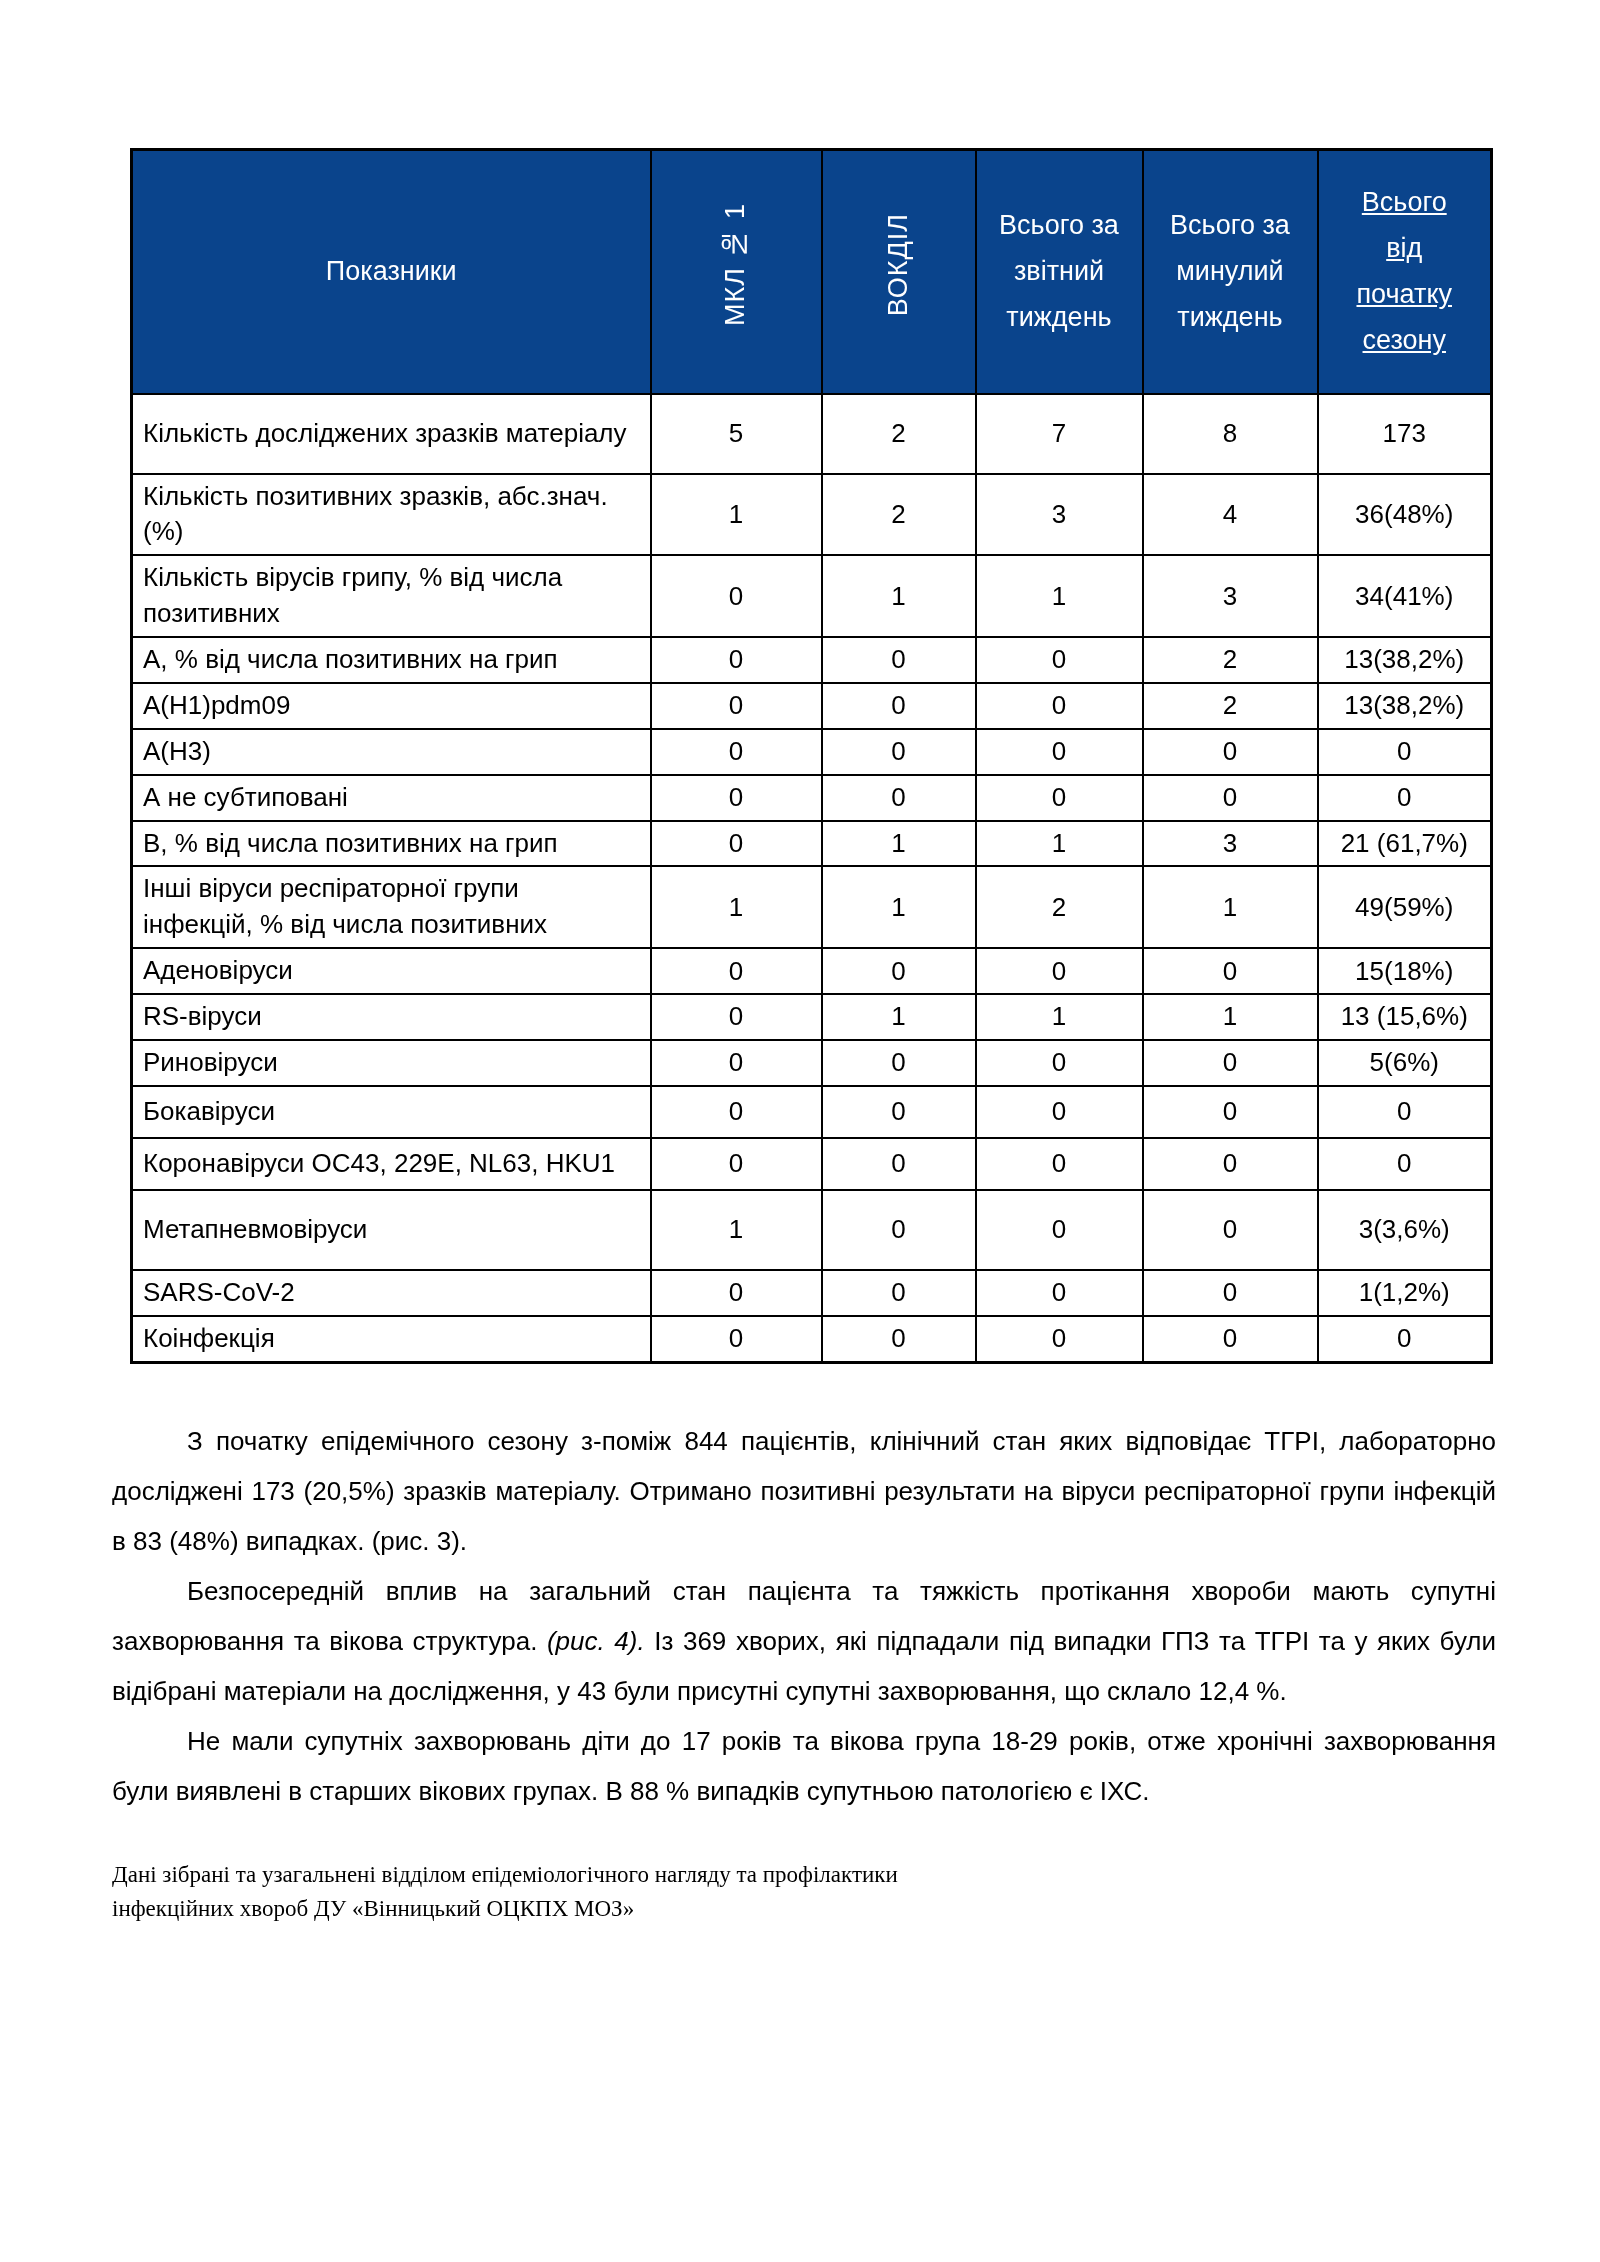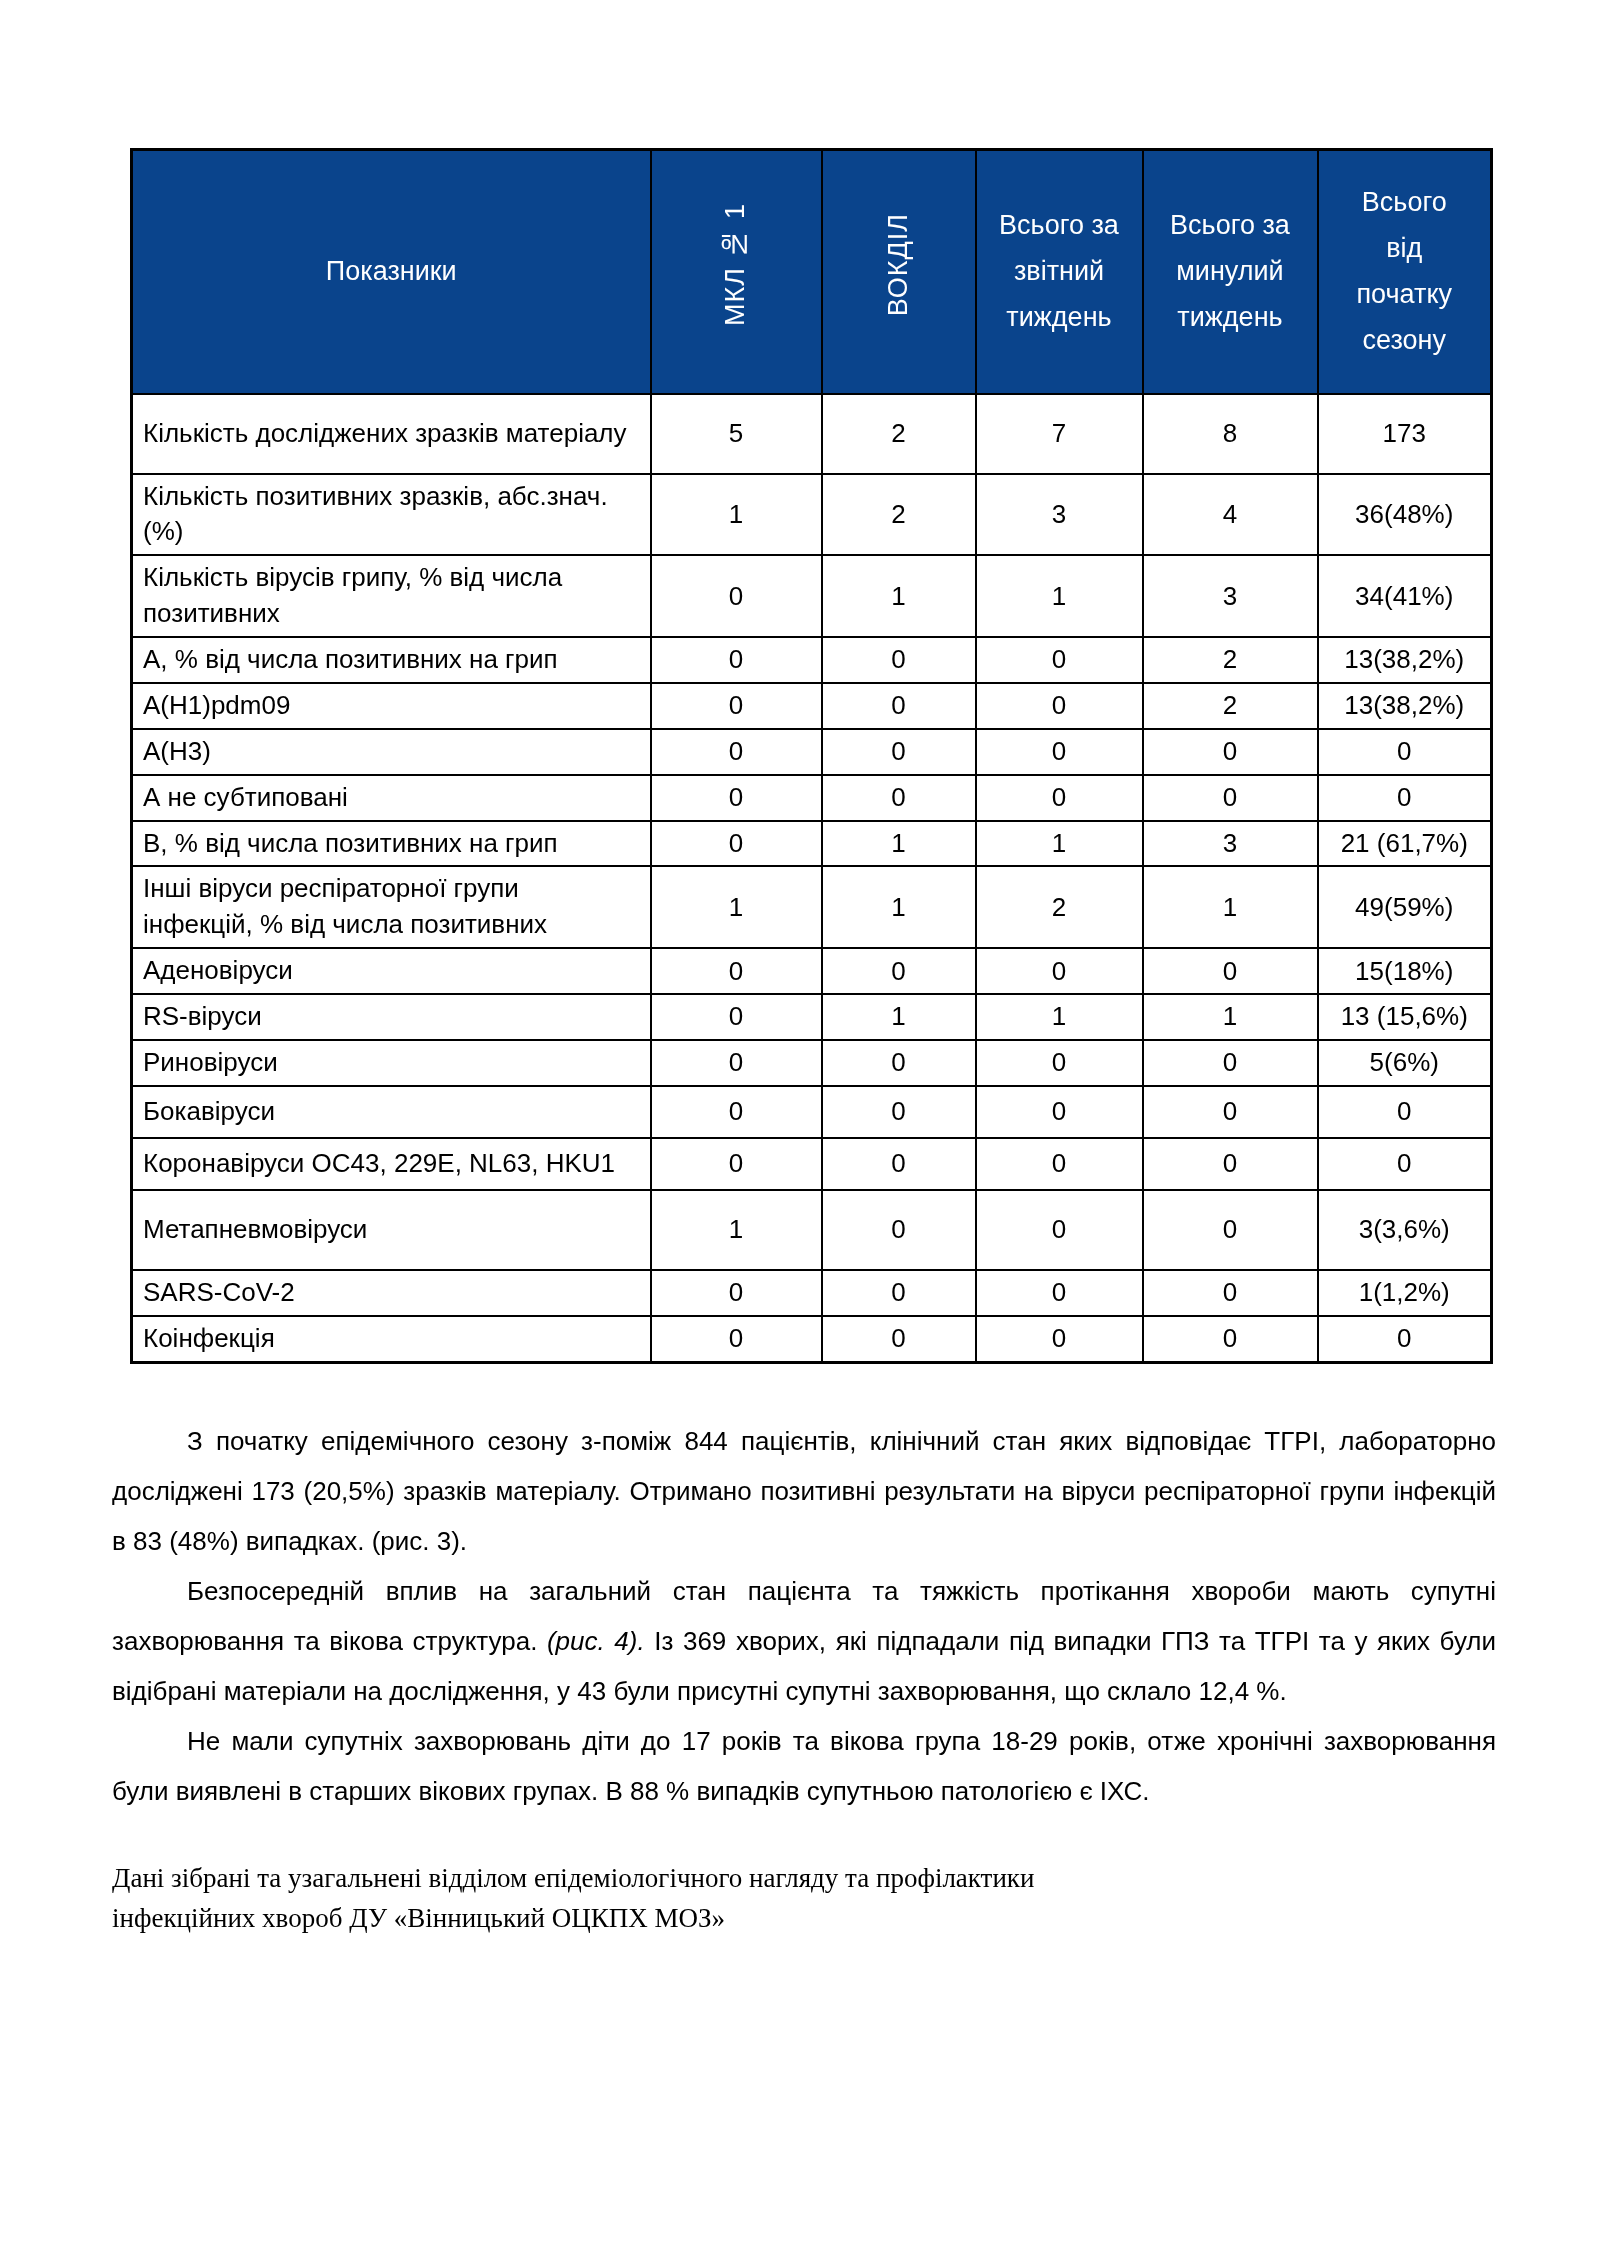--- a/index.html
+++ b/index.html
@@ -56,21 +56,21 @@
     padding: 4px 6px;
   }
   thead th.indicator { text-align: center; }
   .vert {
     display: inline-block;
     writing-mode: vertical-rl;
     transform: rotate(180deg);
     white-space: nowrap;
     letter-spacing: 1px;
   }
-  .season-wrap { display: inline-block; max-width: 112px; }
+  .season-wrap { display: inline-block; max-width: 112px; text-decoration: underline; }
   tbody td.lbl {
     text-align: left;
     padding: 4px 16px 4px 10px;
     line-height: 1.38;
   }
   tbody td.val {
     text-align: center;
     padding: 4px 2px;
   }
   tbody tr { height: 44px; }
@@ -83,21 +83,21 @@
     line-height: 50px;
   }
   .text-block p {
     text-align: justify;
     text-indent: 75px;
   }
   .text-block .fig-ref { font-style: italic; }
   .footer {
     margin-top: 42px;
     font-family: "Liberation Serif", "DejaVu Serif", serif;
-    font-size: 27px;
+    font-size: 23px;
     line-height: 1.5;
   }
 </style>
 </head>
 <body>
 
 <div class="page">
 
 
   <table class="results">

